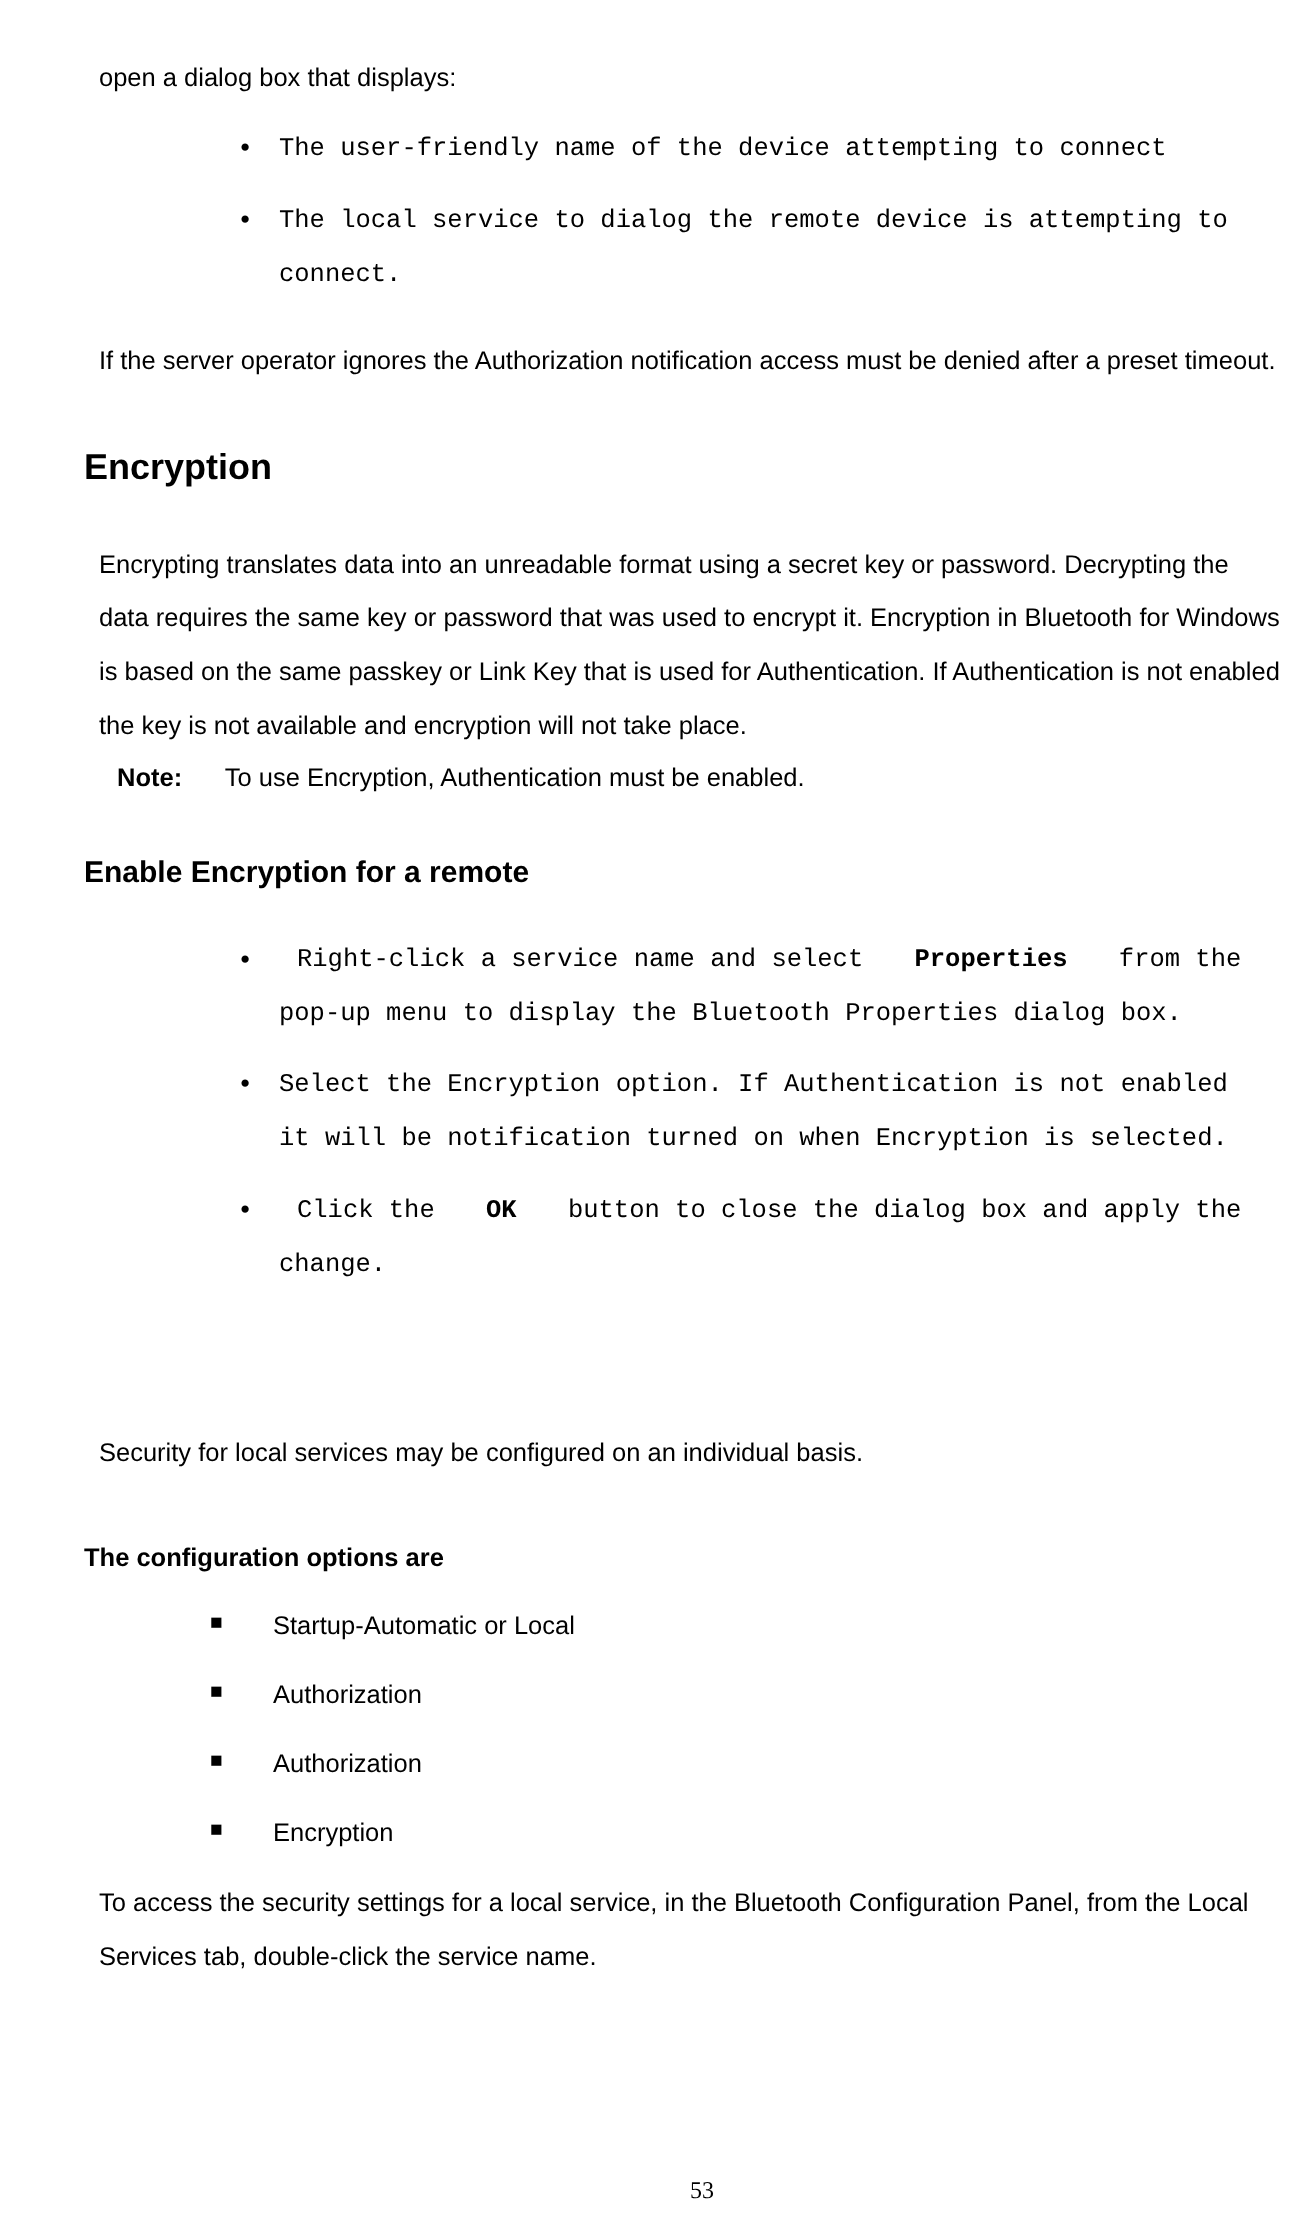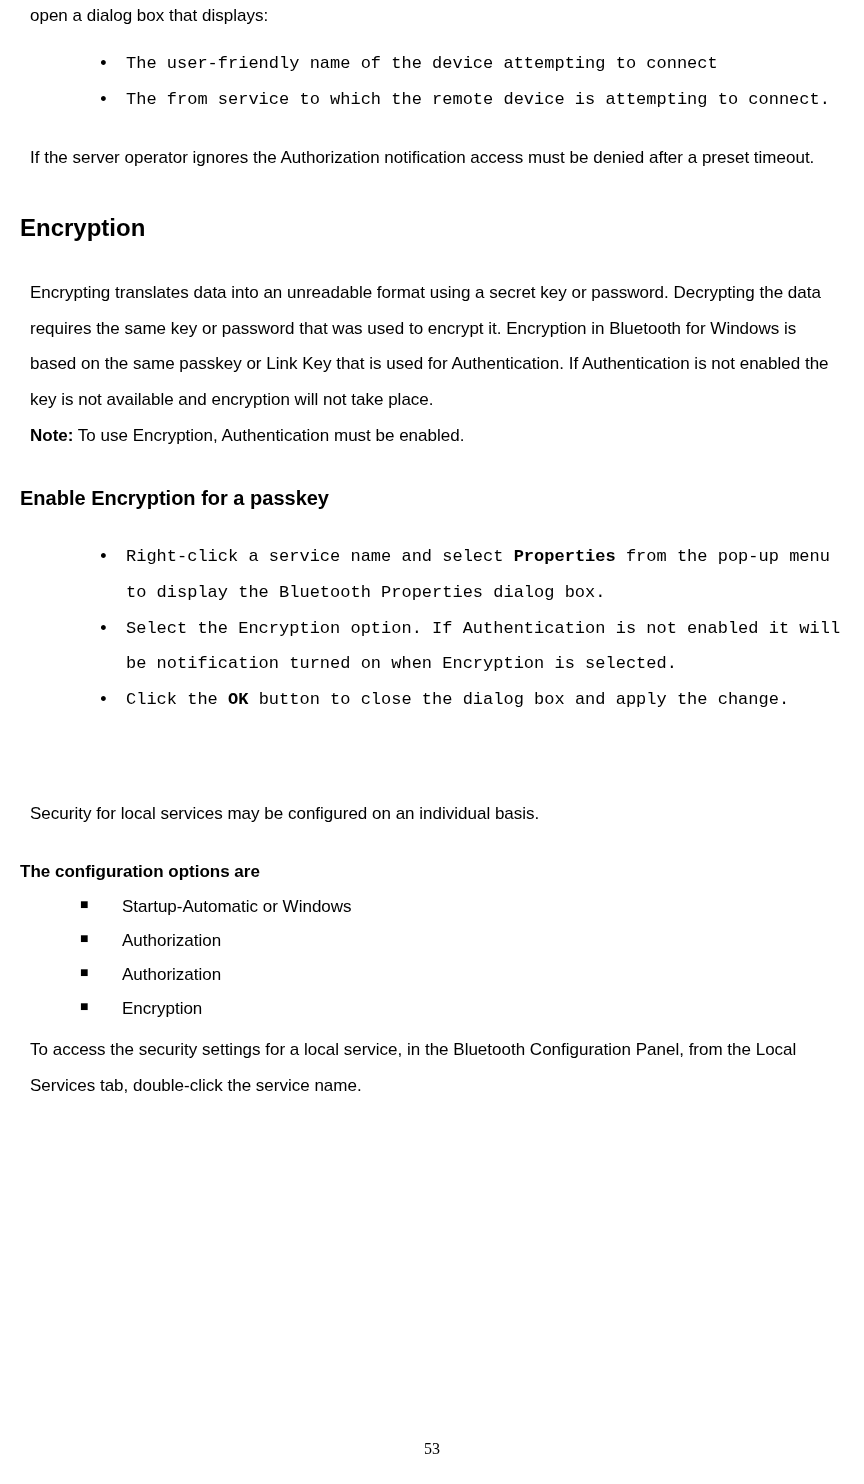--- a/index.html
+++ b/index.html
@@ -1,16 +1,16 @@
 <!DOCTYPE html>
 <html><head>
   <meta charset="utf-8">
   <style>
     * {
-      margin: 0;
+      margin: 12px;
       padding: 0;
       box-sizing: border-box;
     }
     body {
       font-family: Arial, Helvetica, sans-serif;
       font-size: 17px;
       line-height: 1.9;
       color: #000;
       background: #fff;
       width: 864px;
@@ -109,33 +109,33 @@
   </style>
 </head>
 <body>
 
 <div class="content">
 
   <p class="intro-line">open a dialog box that displays:</p>
 
   <ul class="disc">
     <li>The user-friendly name of the device attempting to connect</li>
-    <li>The from service to which the remote device is attempting to connect.</li>
+    <li>The local service to dialog the remote device is attempting to connect.</li>
   </ul>
 
   <p class="para">If the server operator ignores the Authorization notification access must be denied after a preset timeout.</p>
 
   <h1>Encryption</h1>
 
   <p class="para">Encrypting translates data into an unreadable format using a secret key or password. Decrypting the data requires the same key or password that was used to encrypt it. Encryption in Bluetooth for Windows is based on the same passkey or Link Key that is used for Authentication. If Authentication is not enabled the key is not available and encryption will not take place.</p>
   <p class="para">
     <span class="bold">Note:</span><span> To use Encryption, Authentication must be enabled.</span>
   </p>
 
-  <h2>Enable Encryption for a passkey</h2>
+  <h2>Enable Encryption for a remote</h2>
 
   <ul class="disc">
     <li>
       <span>Right-click a service name and select </span><span class="bold">Properties</span><span> from the pop-up menu to display the Bluetooth Properties dialog box.</span>
     </li>
     <li>Select the Encryption option. If Authentication is not enabled it will be notification turned on when Encryption is selected.</li>
     <li>
       <span>Click the </span><span class="bold">OK</span><span> button to close the dialog box and apply the change.</span>
     </li>
   </ul>
@@ -143,21 +143,21 @@
   <div class="big-gap"></div>
 
 
   <p class="para">Security for local services may be configured on an individual basis.</p>
 
   <div class="med-gap"></div>
 
   <h3>The configuration options are</h3>
 
   <ul class="square">
-    <li>Startup-Automatic or Windows</li>
+    <li>Startup-Automatic or Local</li>
     <li>Authorization</li>
     <li>Authorization</li>
     <li>Encryption</li>
   </ul>
 
   <p class="para">To access the security settings for a local service, in the Bluetooth Configuration Panel, from the Local Services tab, double-click the service name.</p>
 
 </div>
 
 <div class="page-num">53</div>

